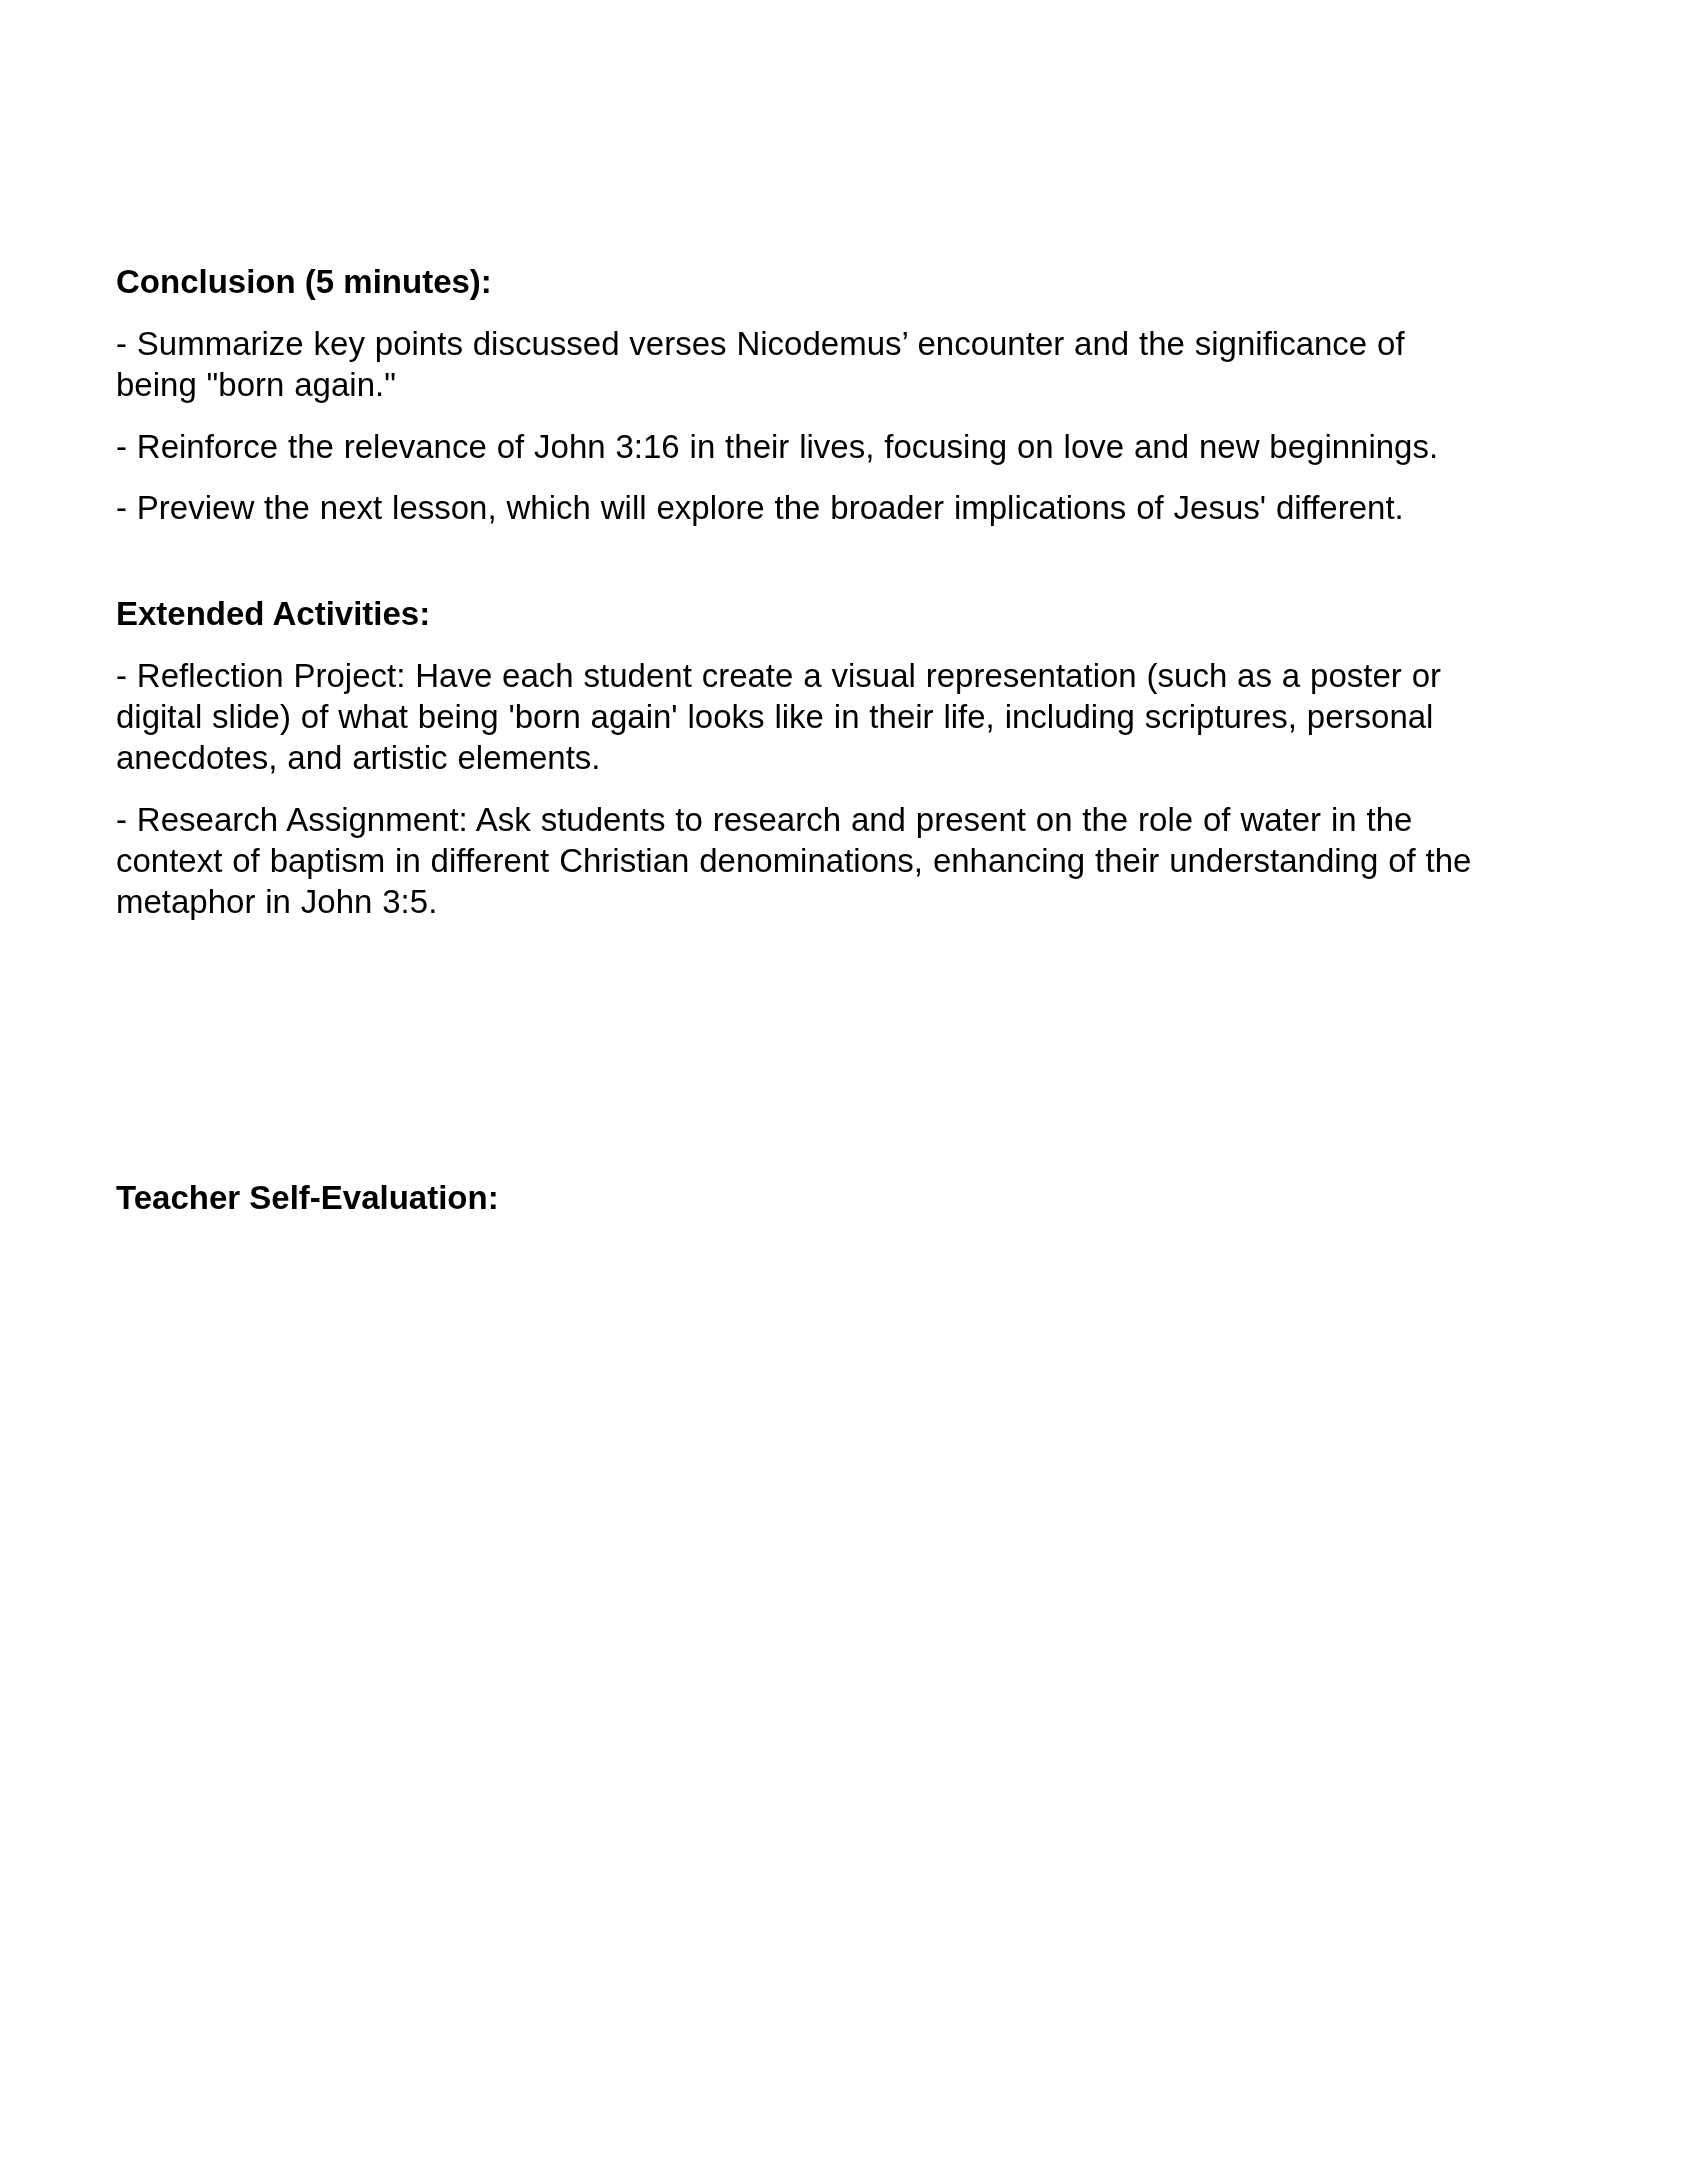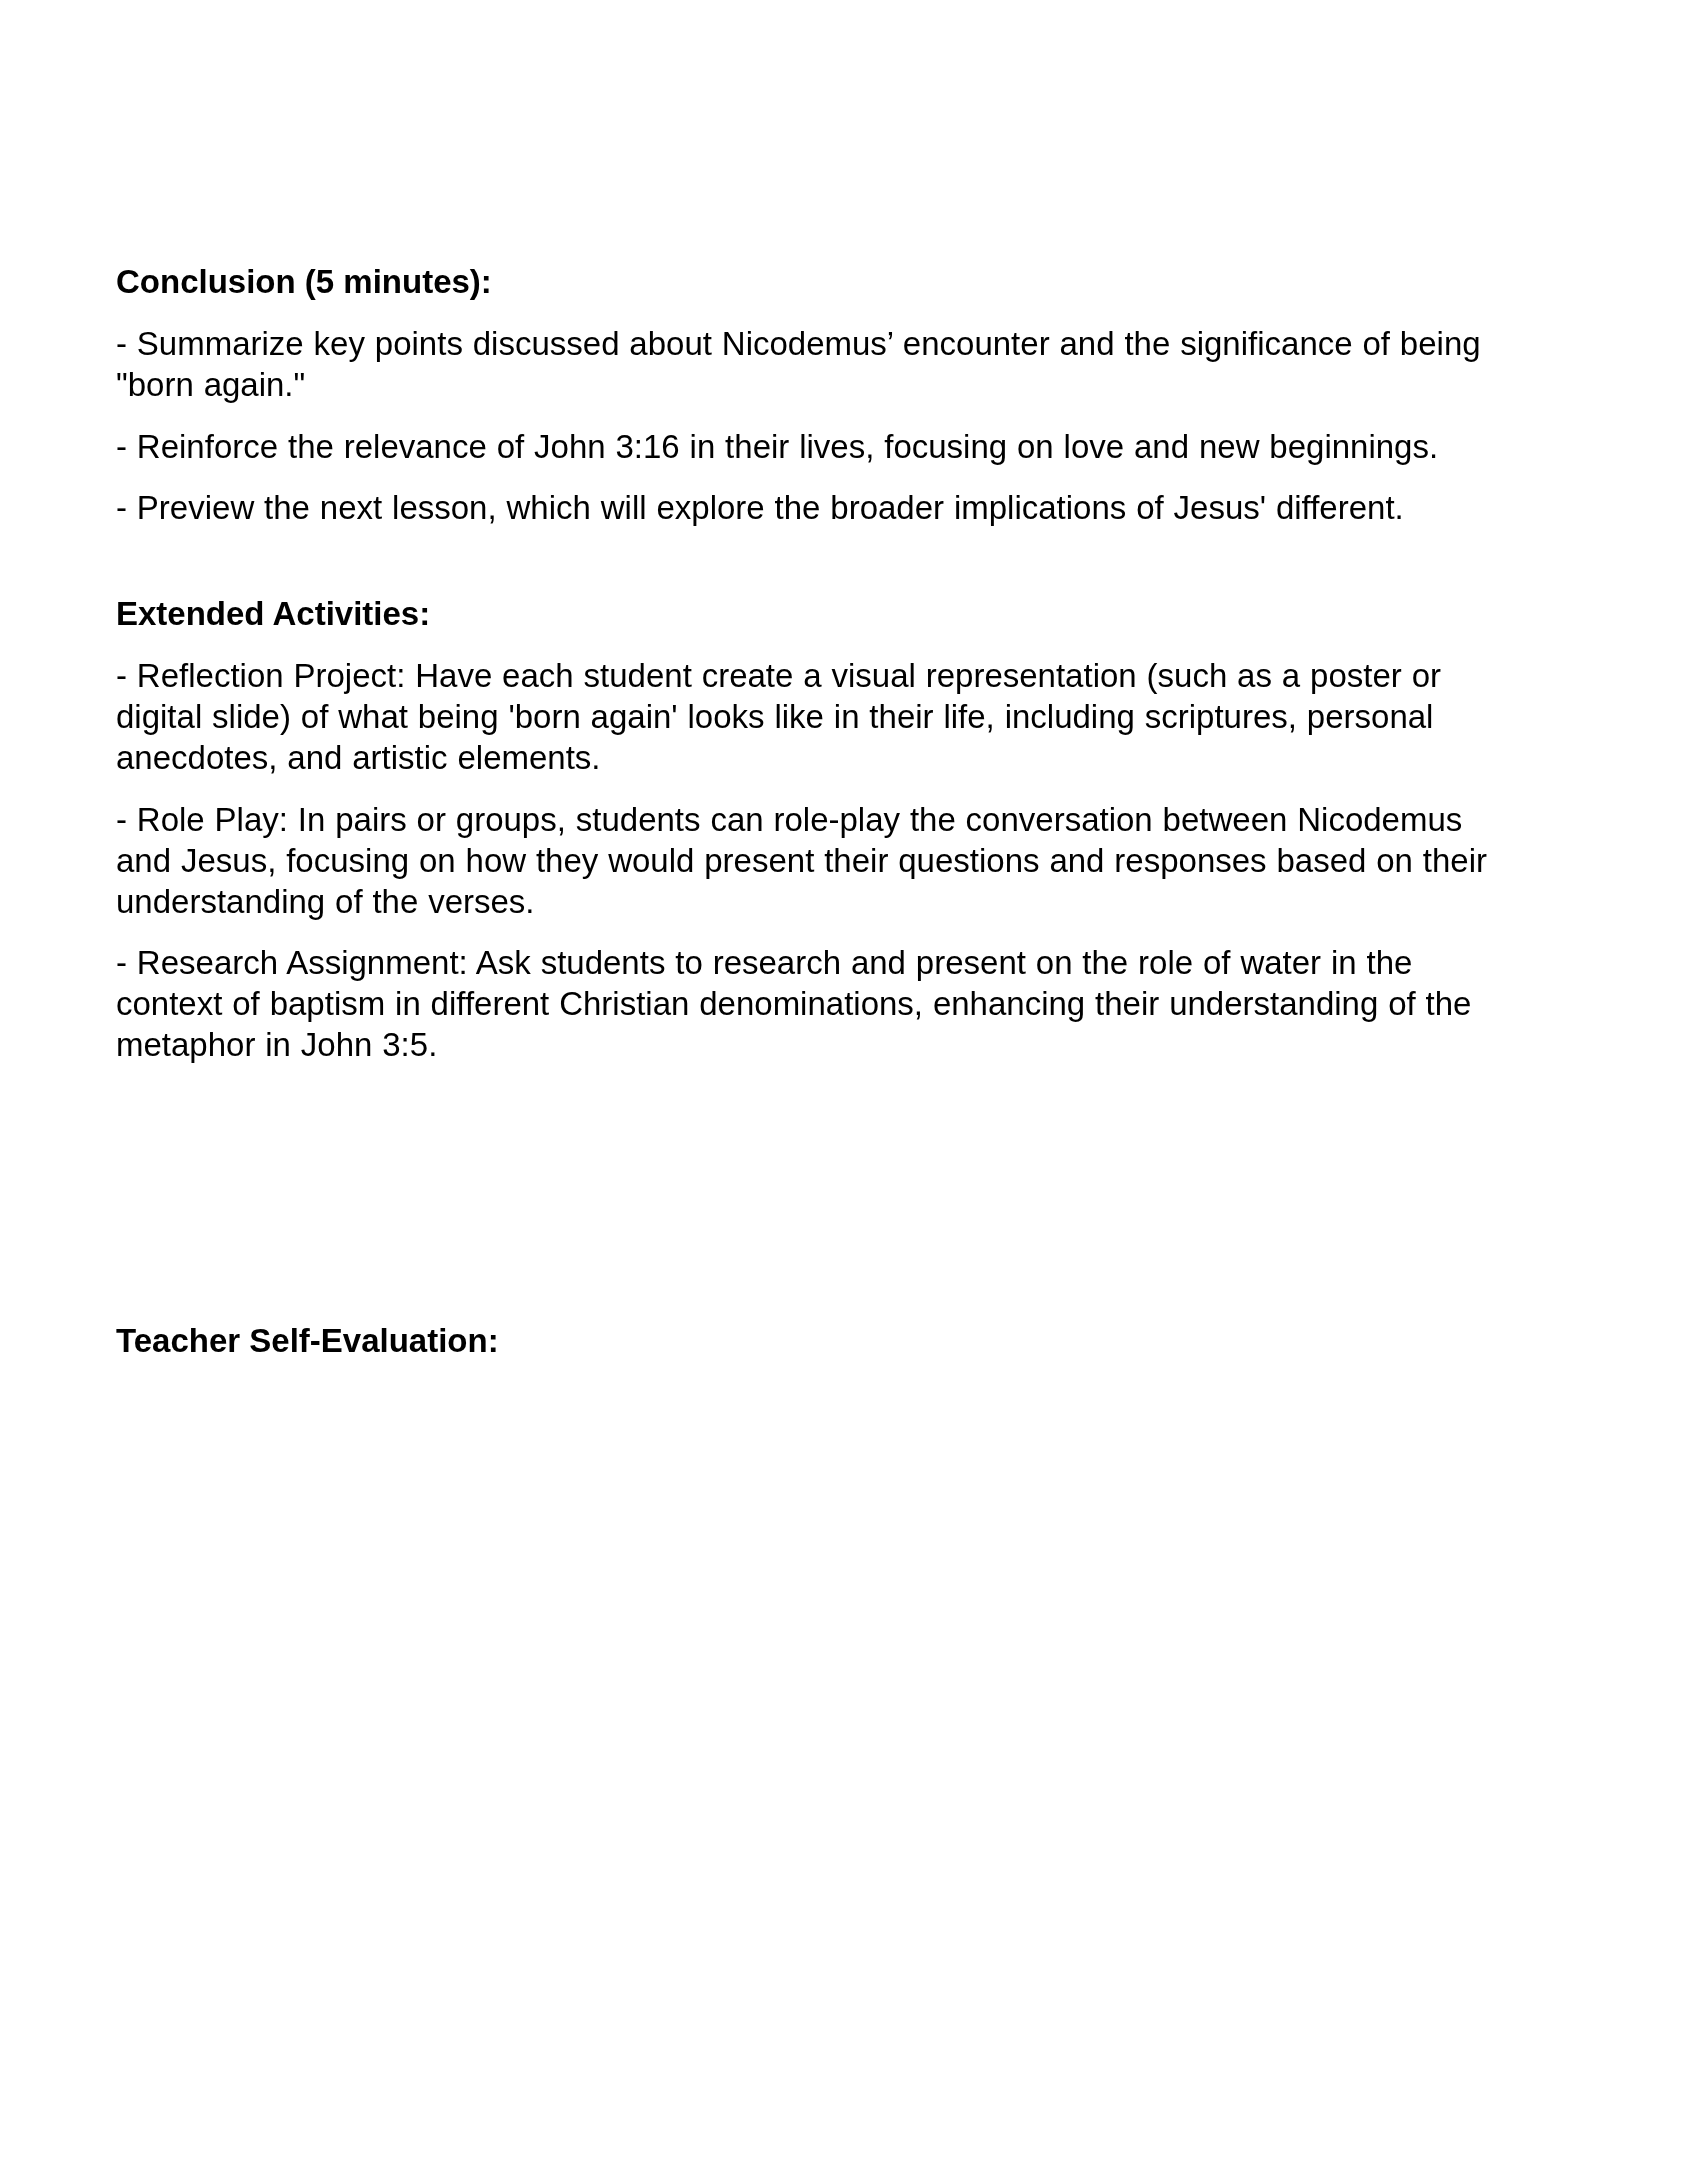--- a/index.html
+++ b/index.html
@@ -40,29 +40,28 @@
     margin-top: 255px;
   }
 </style>
 </head>
 <body>
 
 <div class="page">
 
   <div class="section">
     <div class="doc-heading">Conclusion (5 minutes):</div>
-    <div class="doc-para">- Summarize key points discussed about Nicodemus’ encounter and the significance of being "born again."</div>
+    <div class="doc-para">- Summarize key points discussed verses Nicodemus’ encounter and the significance of being "born again."</div>
     <div class="doc-para">- Reinforce the relevance of John 3:16 in their lives, focusing on love and new beginnings.</div>
     <div class="doc-para">- Preview the next lesson, which will explore the broader implications of Jesus' different.</div>
   </div>
 
   <div class="section">
     <div class="doc-heading section-gap-medium">Extended Activities:</div>
     <div class="doc-para">- Reflection Project: Have each student create a visual representation (such as a poster or digital slide) of what being 'born again' looks like in their life, including scriptures, personal anecdotes, and artistic elements.</div>
-    <div class="doc-para">- Role Play: In pairs or groups, students can role-play the conversation between Nicodemus and Jesus, focusing on how they would present their questions and responses based on their understanding of the verses.</div>
     <div class="doc-para">- Research Assignment: Ask students to research and present on the role of water in the context of baptism in different Christian denominations, enhancing their understanding of the metaphor in John 3:5.</div>
   </div>
 
   <div class="section">
     <div class="doc-heading section-gap-large">Teacher Self-Evaluation:</div>
   </div>
 
 </div>
 
 

